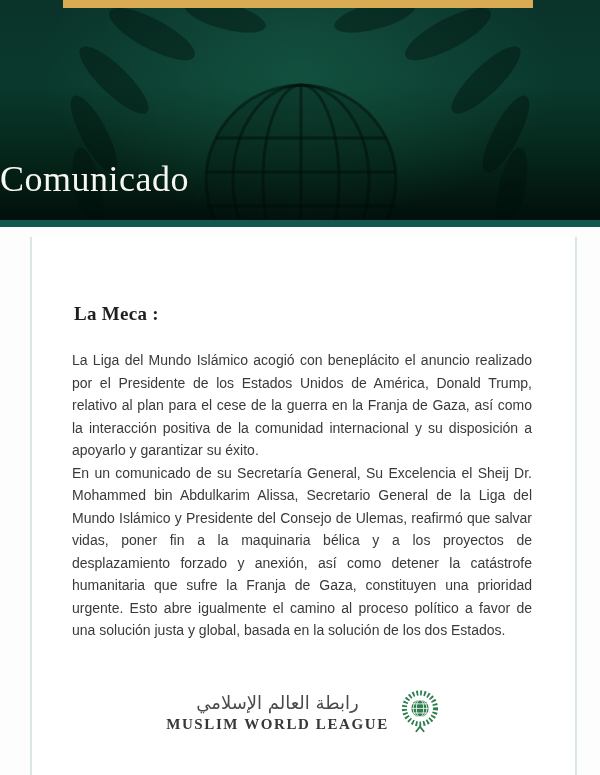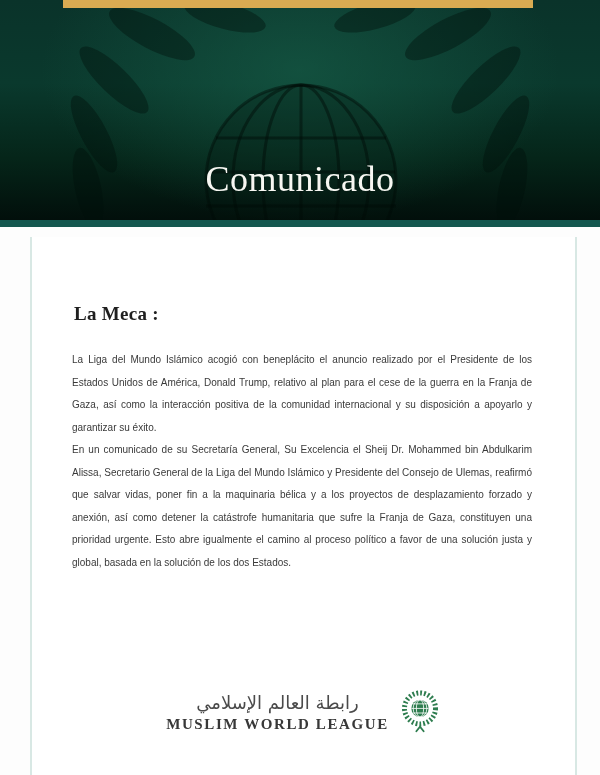--- a/index.html
+++ b/index.html
@@ -36,21 +36,20 @@
     inset: 0;
     width: 600px;
     height: 220px;
     display: block;
   }
   .header-title {
     position: absolute;
     bottom: 20px;
     left: 0;
     width: 100%;
-    text-align: center;
     font-family: "Liberation Serif", serif;
     font-size: 36px;
     font-weight: 400;
     color: #f7f7f2;
     letter-spacing: 0.5px;
   }
   .teal-strip {
     width: 600px;
     height: 7px;
     background: #14574f;
@@ -74,21 +73,21 @@
     font-size: 19px;
     font-weight: 700;
     color: #1f1f1f;
     letter-spacing: 0.3px;
   }
   .doc-body {
     margin: 24px 47px 0 40px;
     width: 460px;
   }
   .doc-paragraph {
-    font-size: 10px;
+    font-size: 14px;
     line-height: 22.5px;
     color: #3a3a3a;
     text-align: justify;
     text-justify: inter-word;
   }
   .doc-paragraph + .doc-paragraph { }
 
   
   .footer-logo {
     position: absolute;

